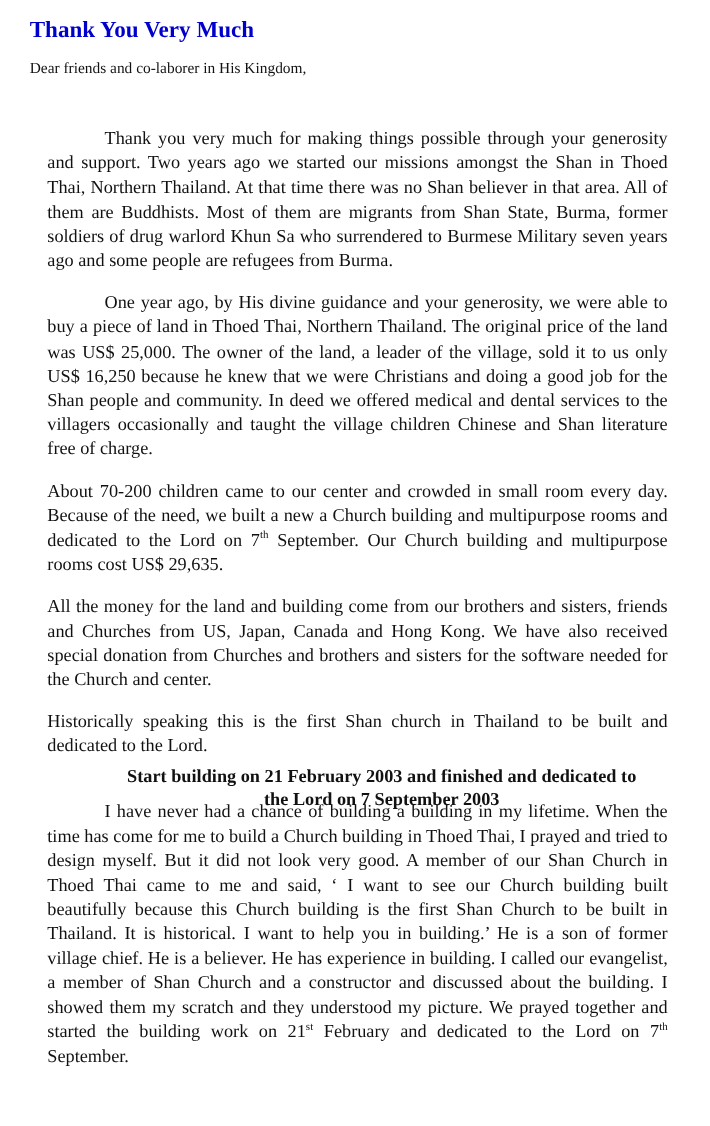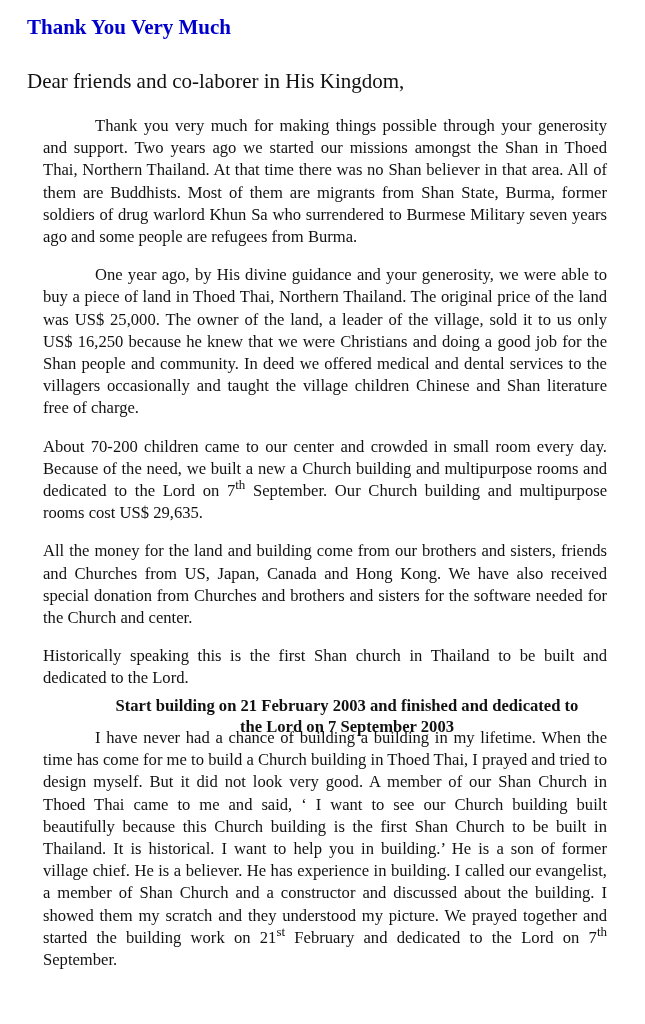--- a/index.html
+++ b/index.html
@@ -29,23 +29,23 @@
       font-family: "Liberation Serif", serif;
       font-weight: bold;
       font-size: 21px;
       color: #0000cc;
       white-space: nowrap;
       line-height: 24px;
     }
     .greeting {
       position: absolute;
       left: 0;
-      top: 70px;
+      top: 52px;
       margin: 0;
-      font-size: 21px;
+      font-size: 14px;
       line-height: 22px;
       white-space: nowrap;
     }
     .body-block {
       position: absolute;
       left: 0;
       width: 596px;
       font-size: 16.6px;
       line-height: 22.2px;
       text-align: justify;
@@ -63,21 +63,21 @@
       left: 0;
       top: 695px;
       width: 640px;
       text-align: center;
       font-weight: bold;
       font-size: 16.6px;
       line-height: 21px;
     }
     .heading span { display: block; }
     sup {
-      font-size: 13px;
+      font-size: 10px;
       line-height: 0;
       vertical-align: 7px;
     }
   </style>
 </head>
 <body>
 
 <div class="page">
   <h1 class="title">Thank You Very Much</h1>
 

